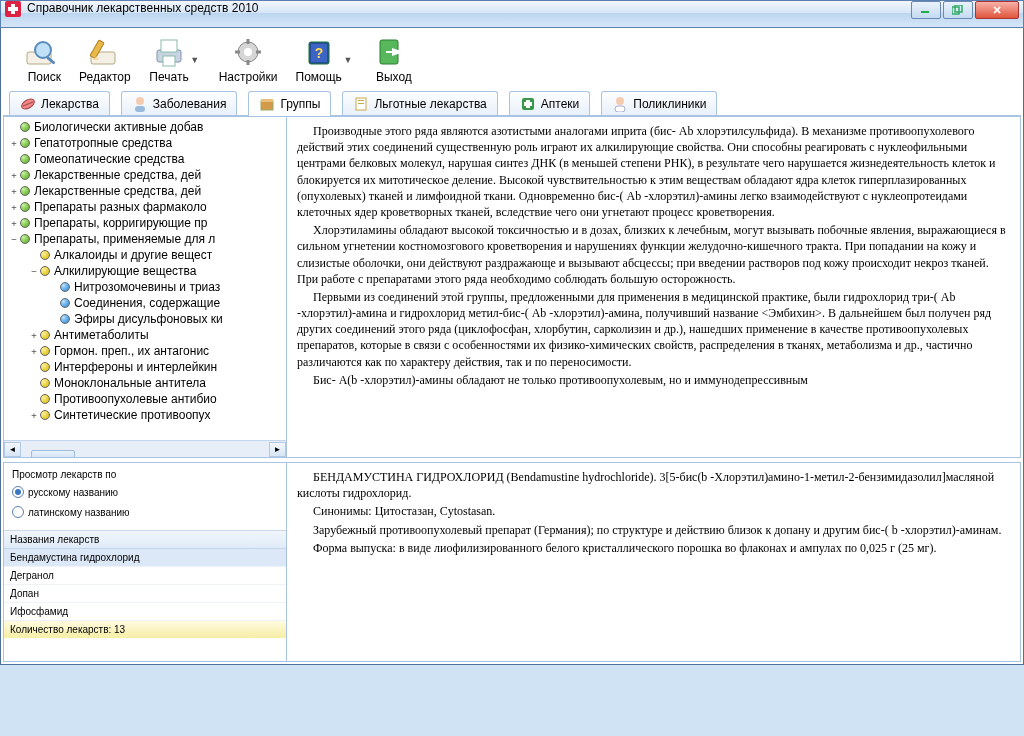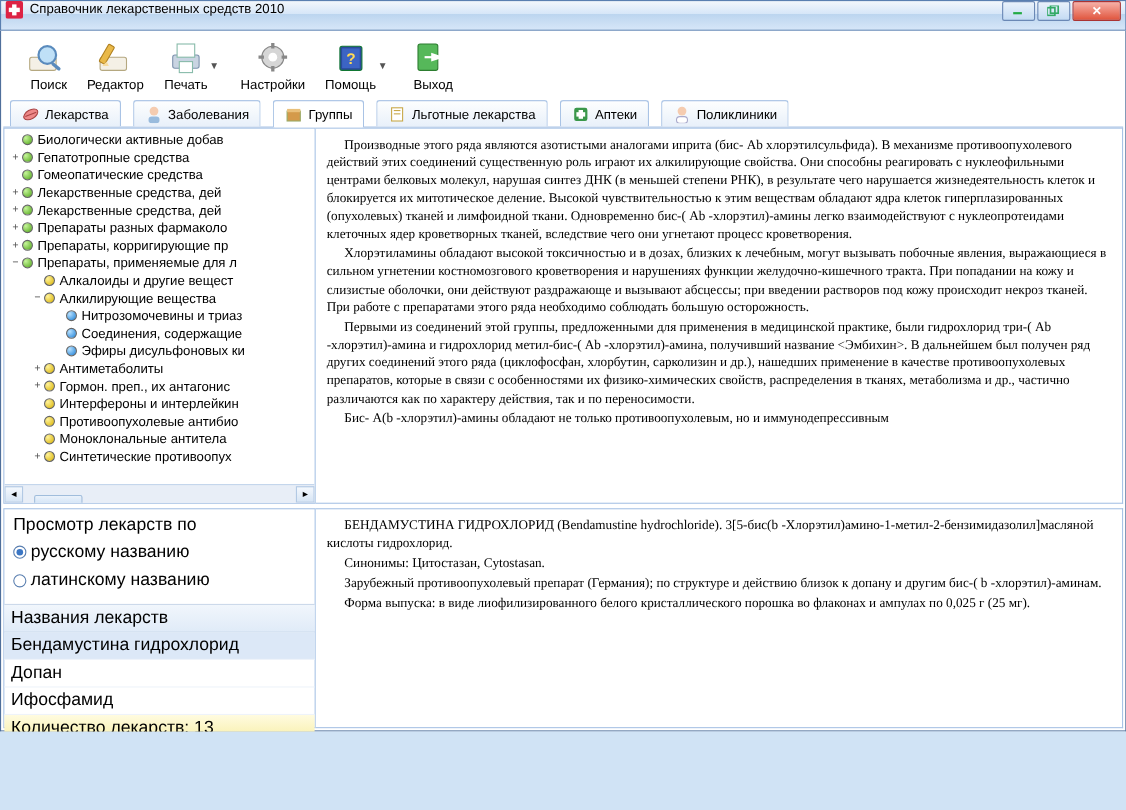--- a/index.html
+++ b/index.html
@@ -50,21 +50,21 @@
 .hscroll { height:17px; background:#e8eef7; border-top:1px solid #c4d6ec; display:flex; align-items:center; }
 .hscroll .btn { width:17px; height:15px; background:linear-gradient(#f4f8fd,#d7e5f5); border:1px solid #b2c9e4; font:8px sans-serif; text-align:center; line-height:13px; }
 .hscroll .track { flex:1; position:relative; }
 .hscroll .thumb { position:absolute; left:10px; width:44px; height:13px; top:1px; background:linear-gradient(#eaf2fb,#c4dbf3); border:1px solid #a0bddc; border-radius:2px; }
 
 .right { flex:1; border:1px solid #a9c3e5; border-left:none; padding:6px 10px; overflow:auto; font:12px Verdana, Tahoma; line-height:1.35; }
 .right p { margin:0 0 2px; text-indent:16px; }
 
 
 .split2 { display:flex; height:200px; margin-top:4px; }
-.bleft { width:284px; border:1px solid #a9c3e5; display:flex; flex-direction:column; font-size:16px; }
+.bleft { width:284px; border:1px solid #a9c3e5; display:flex; flex-direction:column; font-size:10px; }
 .viewby { padding:6px 8px 4px; }
 .viewby .lbl { margin-bottom:6px; }
 .radio { display:flex; align-items:center; gap:4px; margin-bottom:8px; }
 .radio .r { width:12px; height:12px; border:1px solid #5a7fb0; border-radius:50%; display:flex; align-items:center; justify-content:center; }
 .radio .r.on::after { content:""; width:6px; height:6px; background:#3b76c4; border-radius:50%; }
 .druglist { border-top:1px solid #ccd9ea; }
 .druglist .hdr { background:linear-gradient(#f1f6fc,#e0ebf8); border-bottom:1px solid #c4d6ec; padding:3px 6px; font-weight:normal; }
 .druglist .row { padding:3px 6px; border-bottom:1px solid #eef3fa; }
 .druglist .row.sel { background:#dce8f7; }
 .druglist .ftr { background:linear-gradient(#fffbe0,#f7eea5); padding:3px 6px; }
@@ -303,26 +303,26 @@
             <span>Гормон. преп., их антагонис</span>
           </div>
           <div class="treeitem l2">
             <span class="exp"></span>
             <span class="dot y"></span>
             <span>Интерфероны и интерлейкин</span>
           </div>
           <div class="treeitem l2">
             <span class="exp"></span>
             <span class="dot y"></span>
+            <span>Моноклональные антитела</span>
+          </div>
+          <div class="treeitem l2">
+            <span class="exp"></span>
+            <span class="dot y"></span>
             <span>Противоопухолевые антибио</span>
-          </div>
-          <div class="treeitem l2">
-            <span class="exp"></span>
-            <span class="dot y"></span>
-            <span>Моноклональные антитела</span>
           </div>
           <div class="treeitem l2">
             <span class="exp">+</span>
             <span class="dot y"></span>
             <span>Синтетические противоопух</span>
           </div>
         </div>
     <div class="hscroll">
       <div class="btn">◄</div>
       <div class="track">
@@ -348,20 +348,21 @@
             <span>русскому названию</span>
           </div>
       <div class="radio">
             <span class="r"></span>
             <span>латинскому названию</span>
           </div>
     </div>
     <div class="druglist">
       <div class="hdr">Названия лекарств</div>
       <div class="row sel">Бендамустина гидрохлорид</div>
+      <div class="row">Дегранол</div>
       <div class="row">Допан</div>
       <div class="row">Ифосфамид</div>
       <div class="ftr">Количество лекарств: 13</div>
     </div>
   </div>
   <div class="bright">
     <p>БЕНДАМУСТИНА ГИДРОХЛОРИД (Bendamustine hydrochloride). 3[5-бис(b -Хлорэтил)амино-1-метил-2-бензимидазолил]масляной кислоты гидрохлорид.</p>
     <p>Синонимы: Цитостазан, Cytostasan.</p>
     <p>Зарубежный противоопухолевый препарат (Германия); по структуре и действию близок к допану и другим бис-( b -хлорэтил)-аминам.</p>
     <p>Форма выпуска: в виде лиофилизированного белого кристаллического порошка во флаконах и ампулах по 0,025 г (25 мг).</p>

